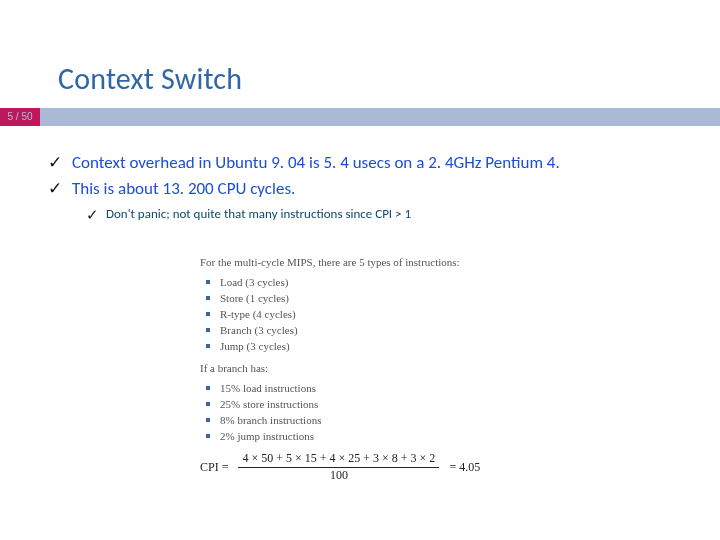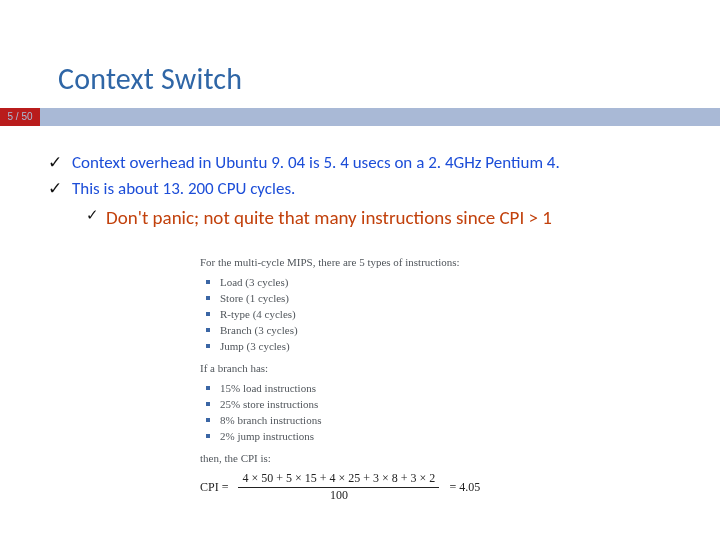--- a/index.html
+++ b/index.html
@@ -33,21 +33,21 @@
     top: 108px;
     width: 720px;
     height: 18px;
   }
   .page-badge {
     position: absolute;
     left: 0;
     top: 0;
     width: 40px;
     height: 18px;
-    background: #b91c1c;
+    background: #be185d;
     color: #a9bdd7;
     font-size: 10px;
     line-height: 18px;
     text-align: center;
     font-family: Arial, sans-serif;
   }
   .page-strip {
     position: absolute;
     left: 40px;
     top: 0;
@@ -83,23 +83,23 @@
     top: 0;
     color: #111;
     font-size: 17px;
   }
   ul.check-sm {
     margin: 6px 0 0 40px;
   }
   ul.check-sm > li {
     position: relative;
     padding-left: 20px;
-    font-size: 19px;
+    font-size: 13px;
     line-height: 1.3;
-    color: #c2410c;
+    color: #0c4a6e;
   }
   ul.check-sm > li::before {
     content: "✓";
     position: absolute;
     left: 0;
     top: 0;
     font-size: 15px;
     color: #111;
   }
 
@@ -211,21 +211,20 @@
         <li>Branch (3 cycles)</li>
         <li>Jump (3 cycles)</li>
       </ul>
       <p class="mid">If a branch has:</p>
       <ul class="fblist">
         <li>15% load instructions</li>
         <li>25% store instructions</li>
         <li>8% branch instructions</li>
         <li>2% jump instructions</li>
       </ul>
-      <p class="mid">then, the CPI is:</p>
     </div>
     <div class="cpi">
       <span class="label">CPI =</span>
       <span class="frac">
         <span class="num">4 × 50 + 5 × 15 + 4 × 25 + 3 × 8 + 3 × 2</span>
         <span class="bar"></span>
         <span class="den">100</span>
       </span>
       <span class="eq">= 4.05</span>
     </div>

